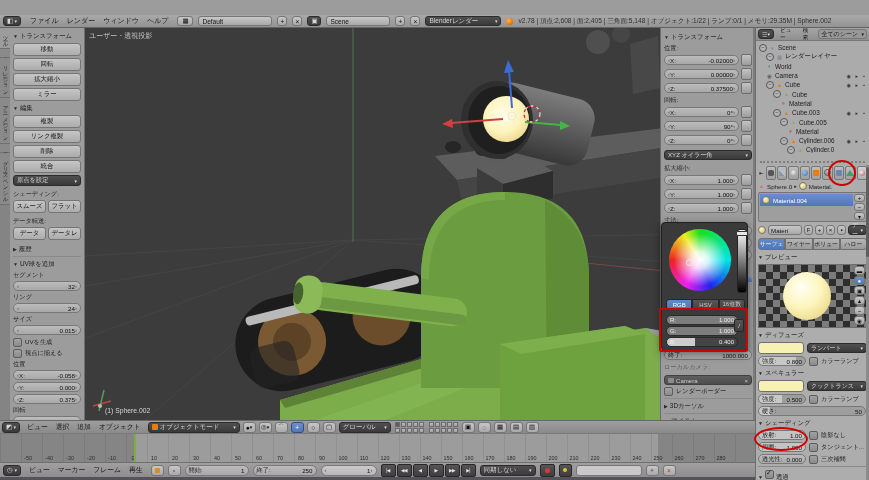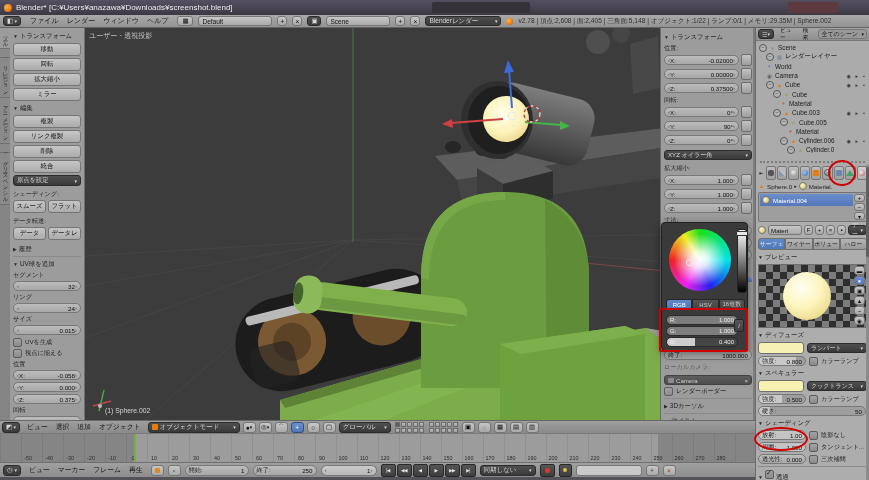--- a/index.html
+++ b/index.html
@@ -137,26 +137,20 @@
   .ann{position:absolute;border:2.5px solid #d10000;z-index:50;pointer-events:none;}
   
   .glab{font-size:6.2px;color:#242424;margin:2px 0 1px 0;}
   .mini{font-size:5.5px;}
 </style>
 </head>
 <body>
 
 <div class="win">
 
-  <div class="abs" id="titlebar">
-    <span class="blogo"></span>
-    <span>Blender* [C:¥Users¥anazawa¥Downloads¥screenshot.blend]</span>
-    <span class="redact" style="left:432px;top:2px;width:98px;background:#35313a;"></span>
-    <span class="redact" style="left:788px;top:2px;width:50px;background:#5d3a40;"></span>
-  </div>
 
   <div class="abs" id="topbar">
     <span class="dk" style="width:18px;height:10px;">
         <span>◧</span>
         <span style="font-size:5px;">▾</span>
       </span>
     <span style="display:flex;">
         <span class="menu">ファイル</span>
         <span class="menu">レンダー</span>
         <span class="menu">ウィンドウ</span>

